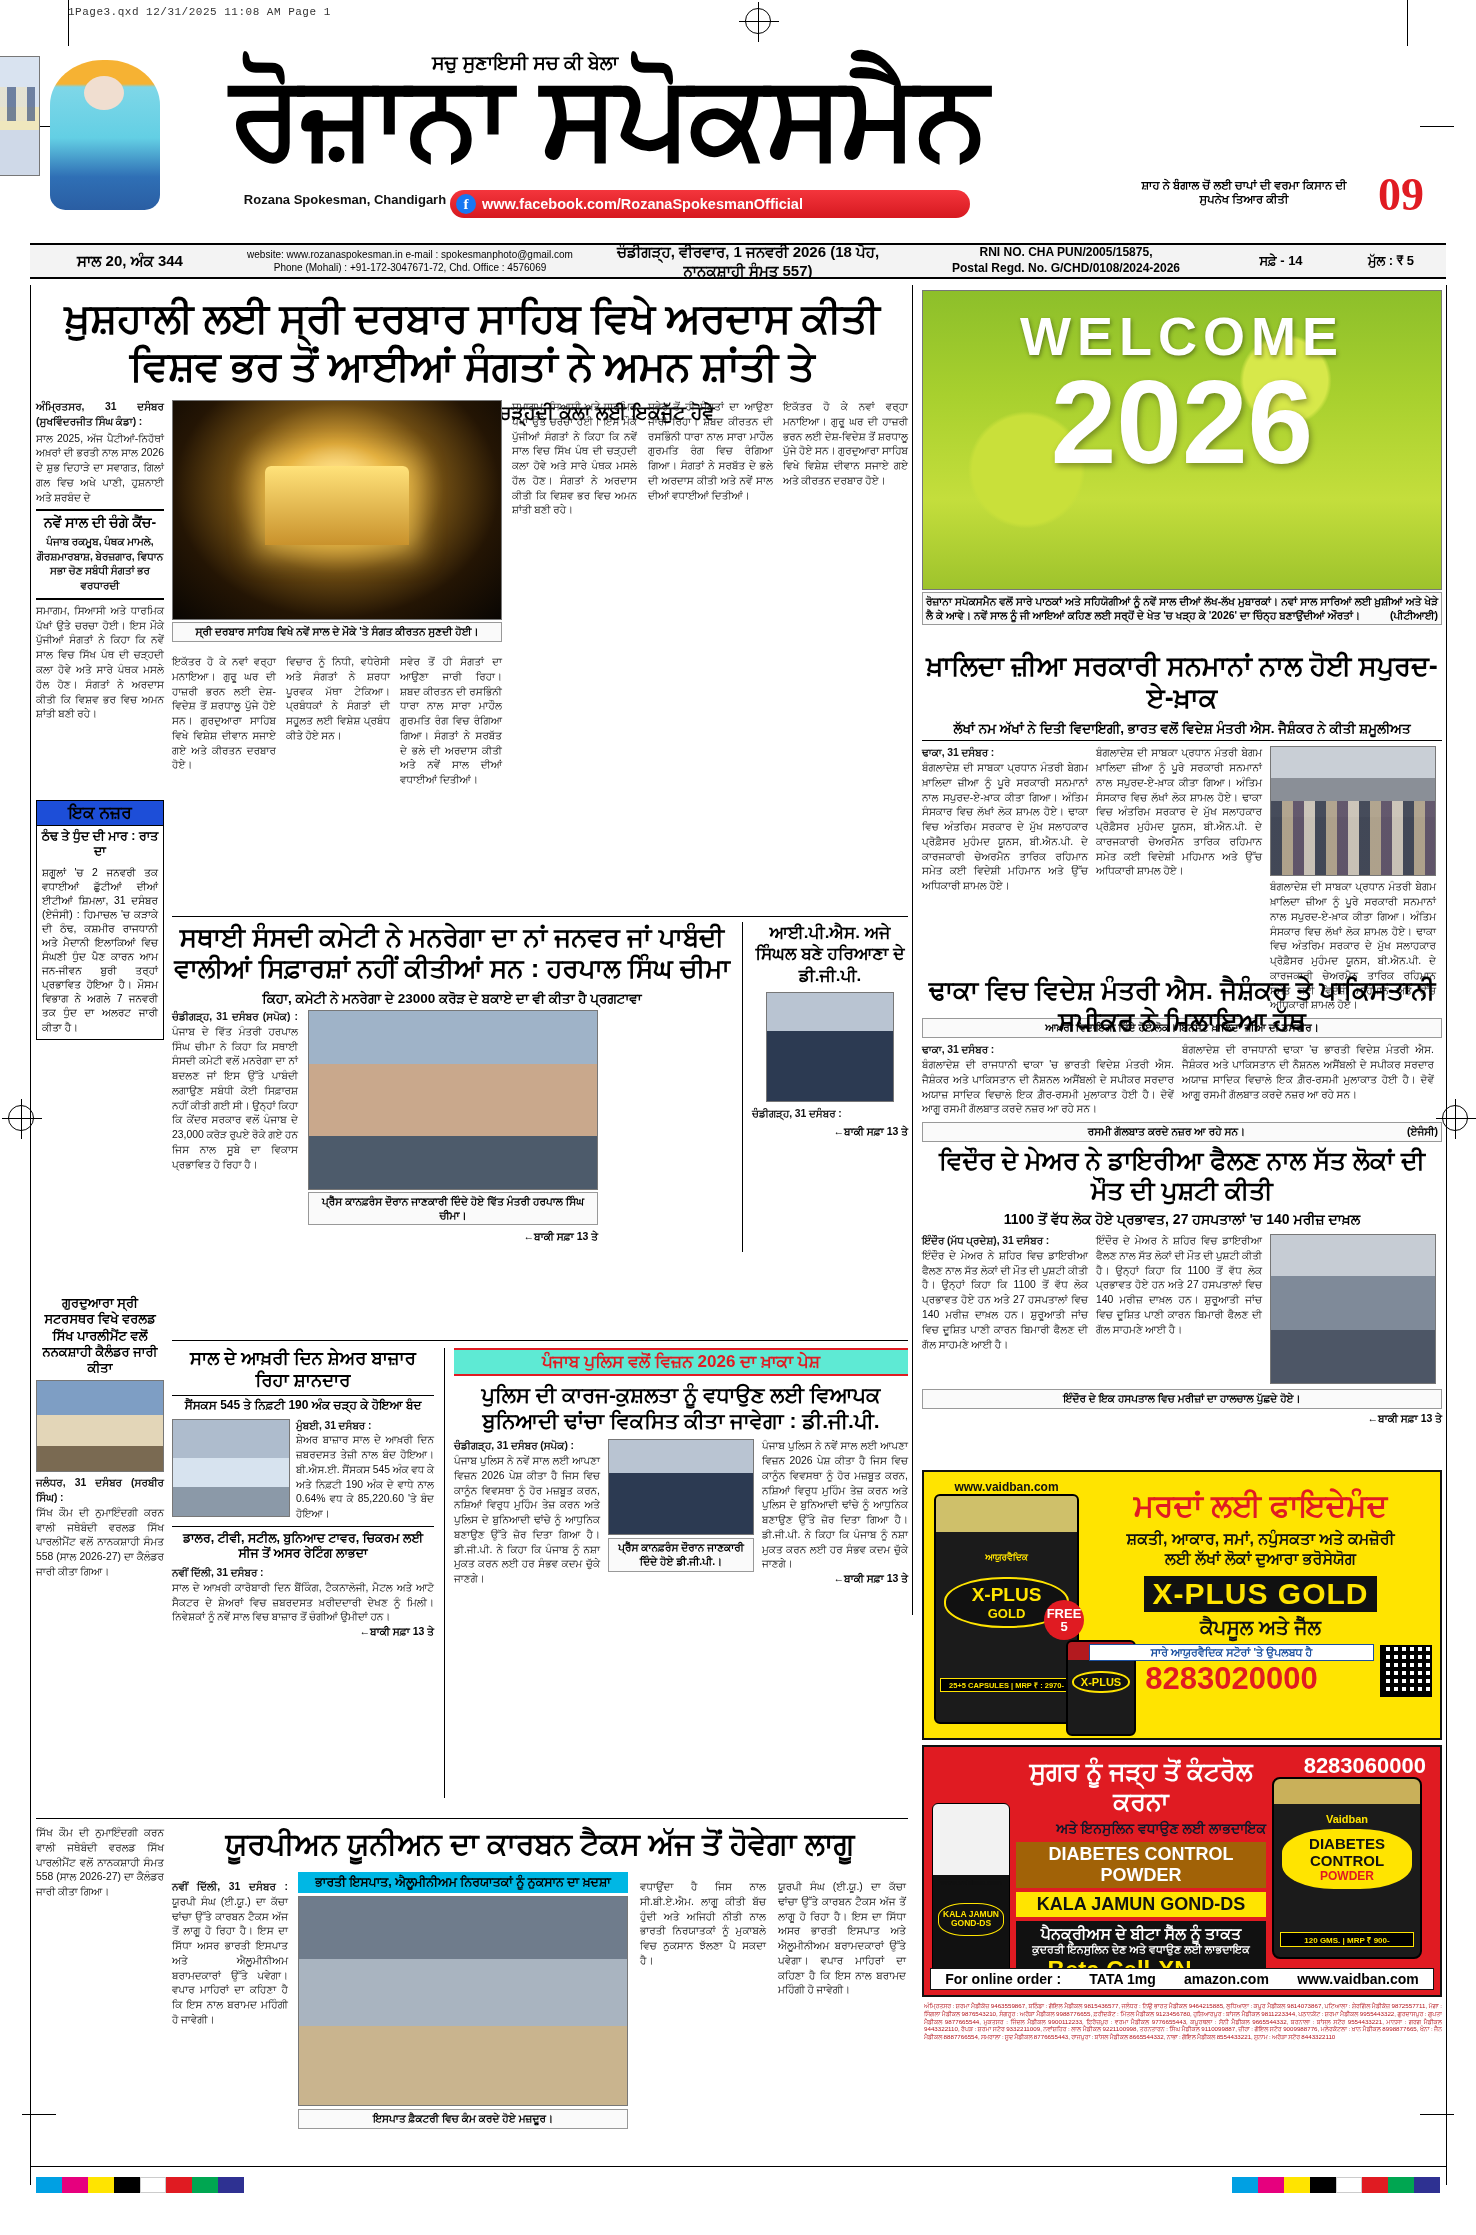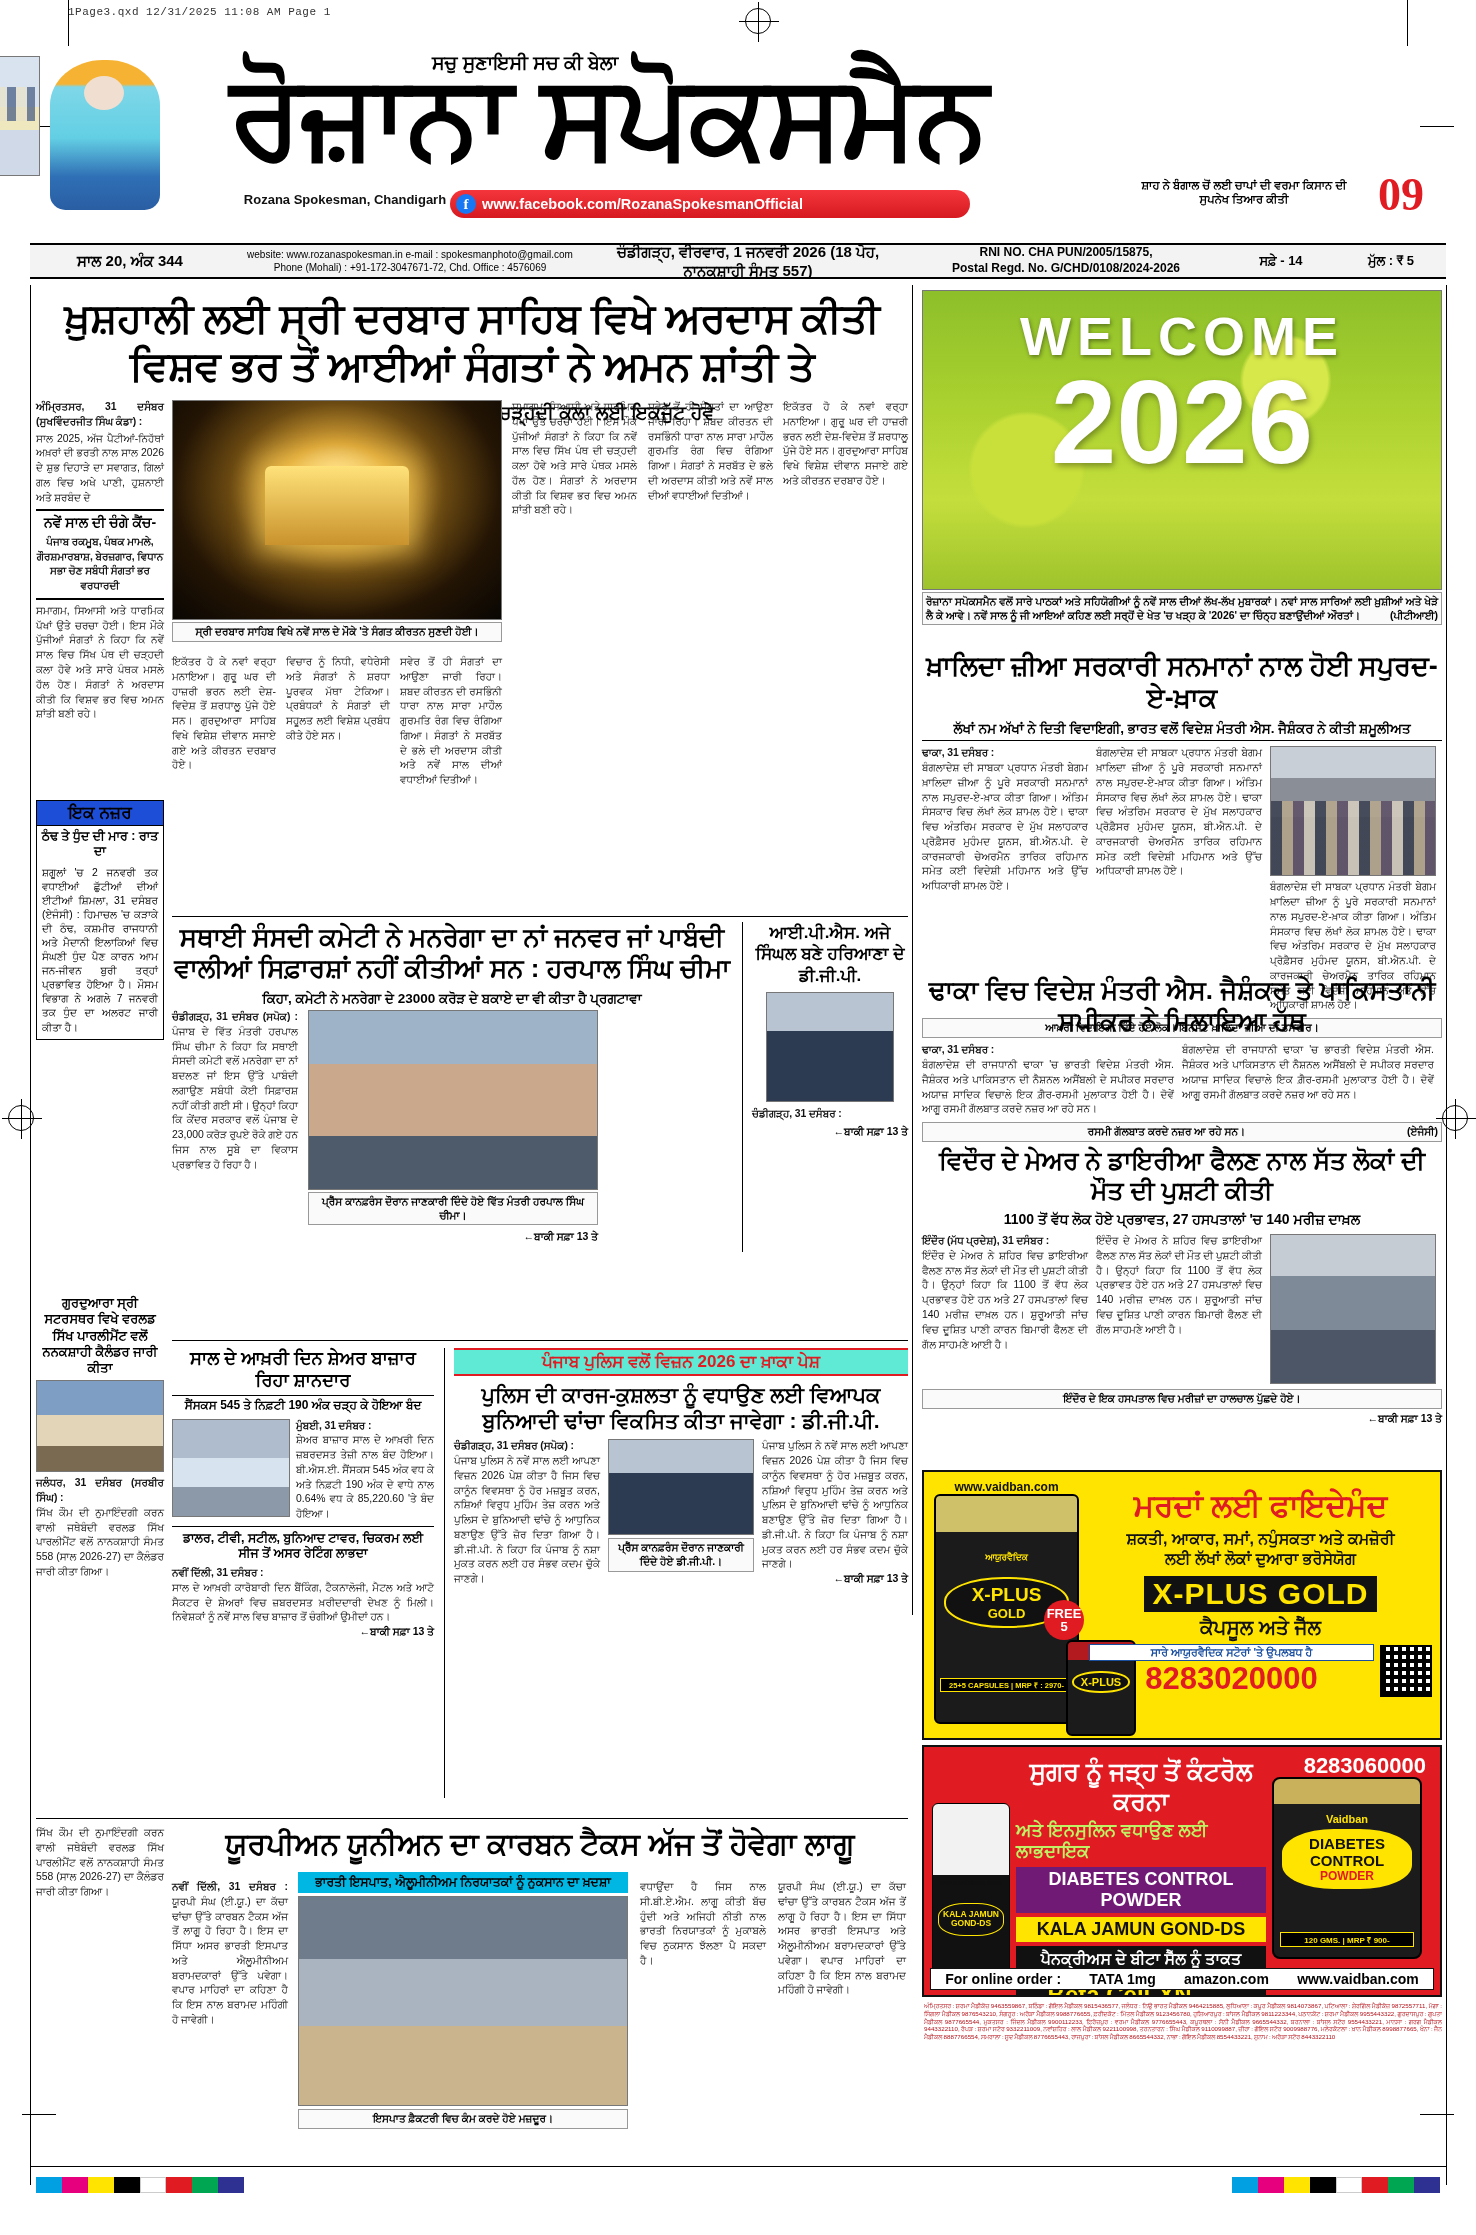--- a/index.html
+++ b/index.html
@@ -222,23 +222,23 @@
   }
   .qr {
     background:
       repeating-linear-gradient(90deg,#000 0 4px,#fff 4px 8px),
       repeating-linear-gradient(0deg,#000 0 4px,#fff 4px 8px);
     background-blend-mode:multiply; border:2px solid #000;
   }
 
   .ad-diab { background:#e01b22; border:2px solid #111; position:relative; overflow:hidden; }
   .ad-diab .d-t1 { color:#fff; font-size:25px; font-weight:bold; text-align:center; }
-  .ad-diab .d-t2 { color:#bef264; font-size:18px; font-weight:bold; text-align:left; }
+  .ad-diab .d-t2 { color:#0f172a; font-size:14px; font-weight:bold; text-align:right; }
   .ad-diab .d-blue {
-    background:#701a75; color:#fff; font-size:18px; font-weight:bold;
+    background:#a16207; color:#fff; font-size:18px; font-weight:bold;
     text-align:center; padding:2px 0;
   }
   .ad-diab .d-yellow {
     background:#ffe400; color:#111; font-size:18px; font-weight:bold;
     text-align:center; padding:2px 0;
   }
   .ad-diab .d-black {
     background:#111; color:#fff; text-align:center; padding:4px 2px;
   }
   .ad-diab .d-black .l1 { font-size:16px; font-weight:bold; }

